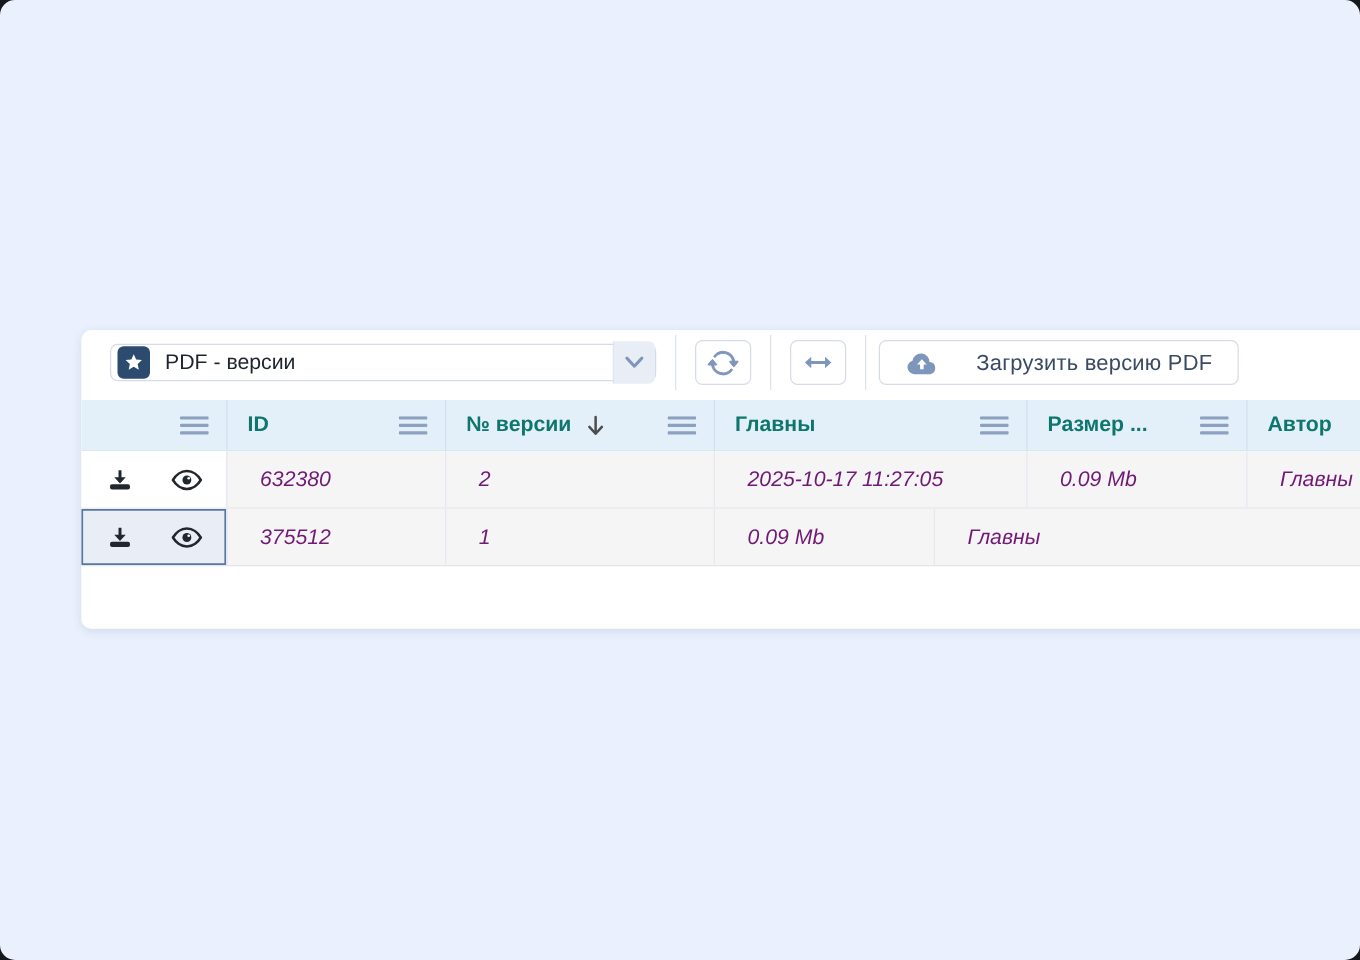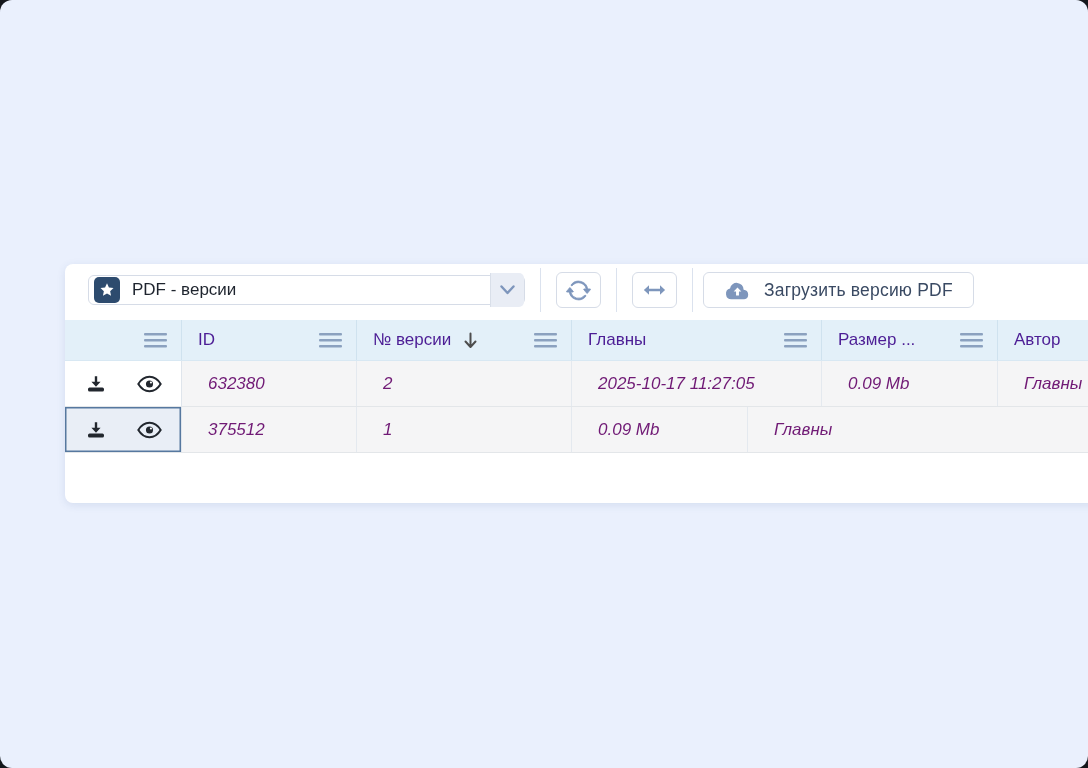--- a/index.html
+++ b/index.html
@@ -32,30 +32,30 @@
     display:flex; align-items:center; justify-content:center;
   }
   .vdiv { width:1px; height:44px; background:#dbe2ee; margin:0 15px; flex:0 0 auto; }
   .vdiv.tight { margin-right:10px; }
   .icon-btn {
     width:45px; height:36px; background:#fff; border:1px solid #d6dce7; border-radius:6px;
     display:flex; align-items:center; justify-content:center; padding:0; cursor:pointer;
   }
   .upload-btn {
     height:36px; background:#fff; border:1px solid #d6dce7; border-radius:6px;
-    display:flex; align-items:center; gap:13px; padding:0 20px; cursor:pointer;
+    display:flex; align-items:center; gap:30px; padding:0 20px; cursor:pointer;
     font-family:inherit; font-size:17.5px; color:#3a4a63; letter-spacing:0.2px; white-space:nowrap;
   }
   
   .grid { margin-top:12px; font-size:17px; }
   .thead { display:flex; height:41px; background:#e3f0f9; border-bottom:1px solid #d8e8f3; }
   .th {
     display:flex; align-items:center; flex:0 0 auto;
     border-right:1px solid #cfe2ef; padding:0 14px 0 16px;
-    color:#4c1d95; font-weight:normal; white-space:nowrap; overflow:hidden;
+    color:#0f766e; font-weight:bold; white-space:nowrap; overflow:hidden;
   }
   .hmb { margin-left:auto; display:flex; flex:0 0 auto; padding-left:10px; }
   .sort-icon { margin-left:12px; display:flex; }
   .trow { display:flex; height:46px; background:#f5f5f6; border-bottom:1px solid #e3e6e9; }
   .td {
     display:flex; align-items:center; flex:0 0 auto;
     border-right:1px solid #e4e9ef; padding-left:26px;
     color:#701a75; white-space:nowrap; overflow:hidden;font-style:italic;
   }
   .td.actions {

